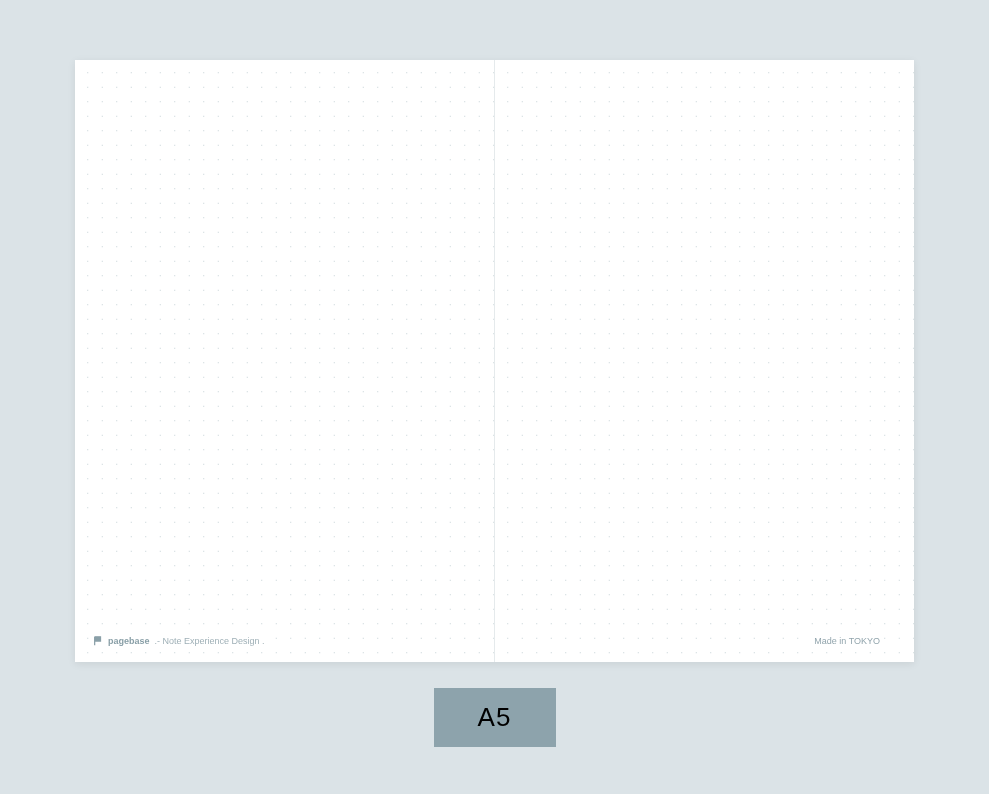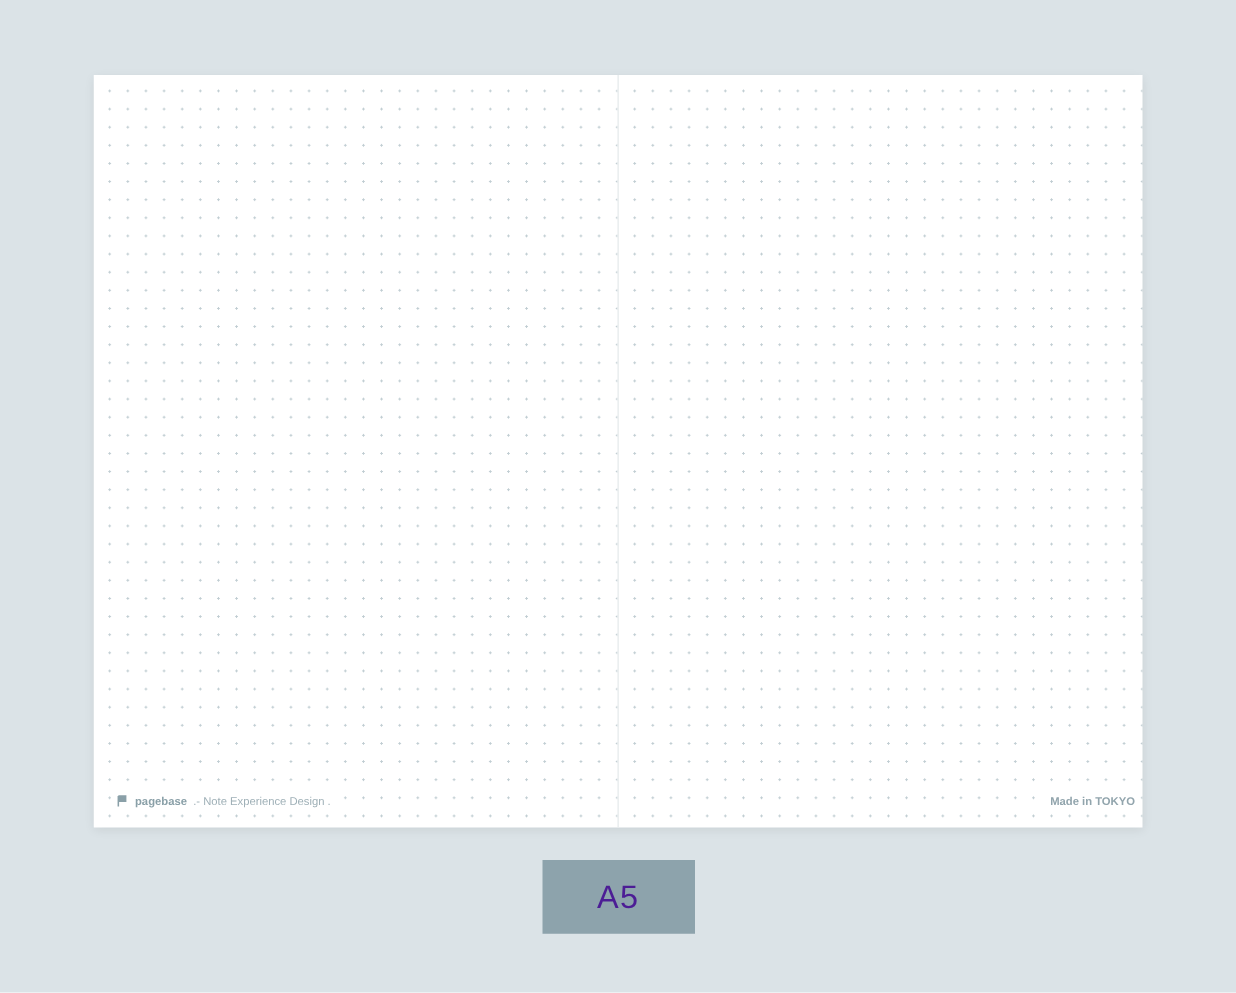--- a/index.html
+++ b/index.html
@@ -41,22 +41,21 @@
     background: #ffffff;
     padding: 2px 4px;
   }
   .footer-left {
     left: 14px;
     display: flex;
     align-items: center;
     gap: 5px;
   }
   .footer-right {
-    right: 2px;
-    font-weight: bold;
+    right: 30px;
   }
   .flag-icon {
     width: 10px;
     height: 10px;
     display: inline-block;
   }
   .brand {
     font-weight: 600;
     color: #8aa0a8;
   }
@@ -67,21 +66,21 @@
     position: absolute;
     top: 688px;
     left: 0;
     width: 989px;
     display: flex;
     justify-content: center;
     gap: 22px;
   }
   .label {
     background: #8da3ac;
-    color: #4c1d95;
+    color: #000000;
     font-size: 26px;
     font-weight: 500;
     padding: 14px 0;
     text-align: center;
     letter-spacing: 1px;
   }
   .label.size {
     width: 122px;
   }
   .label.detail {

